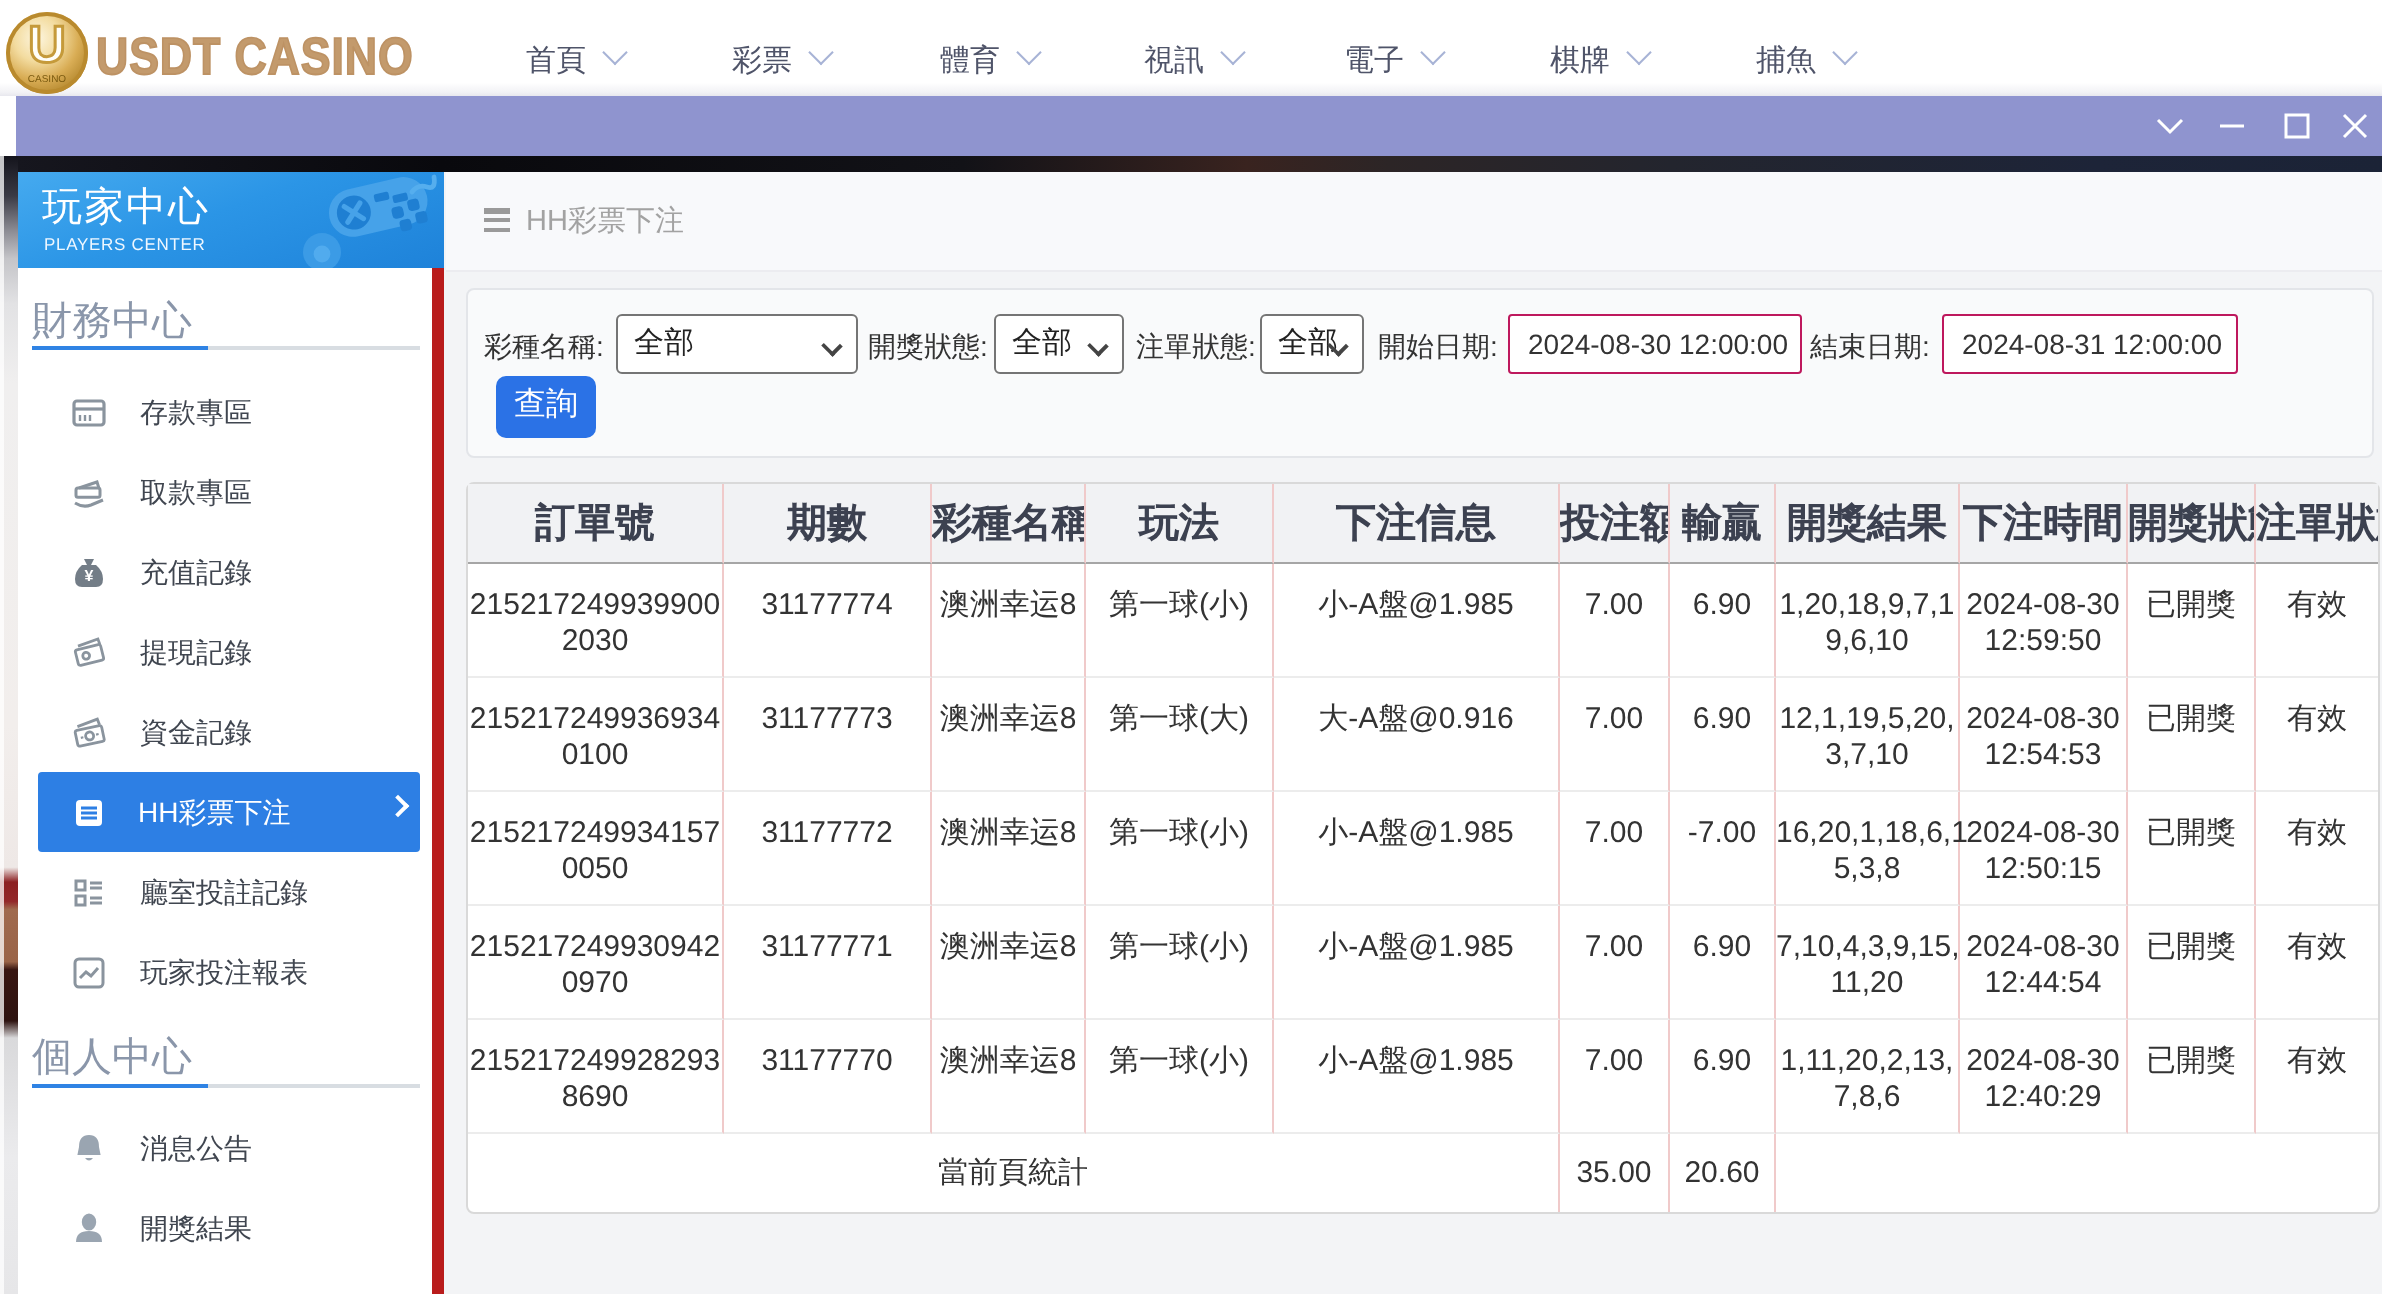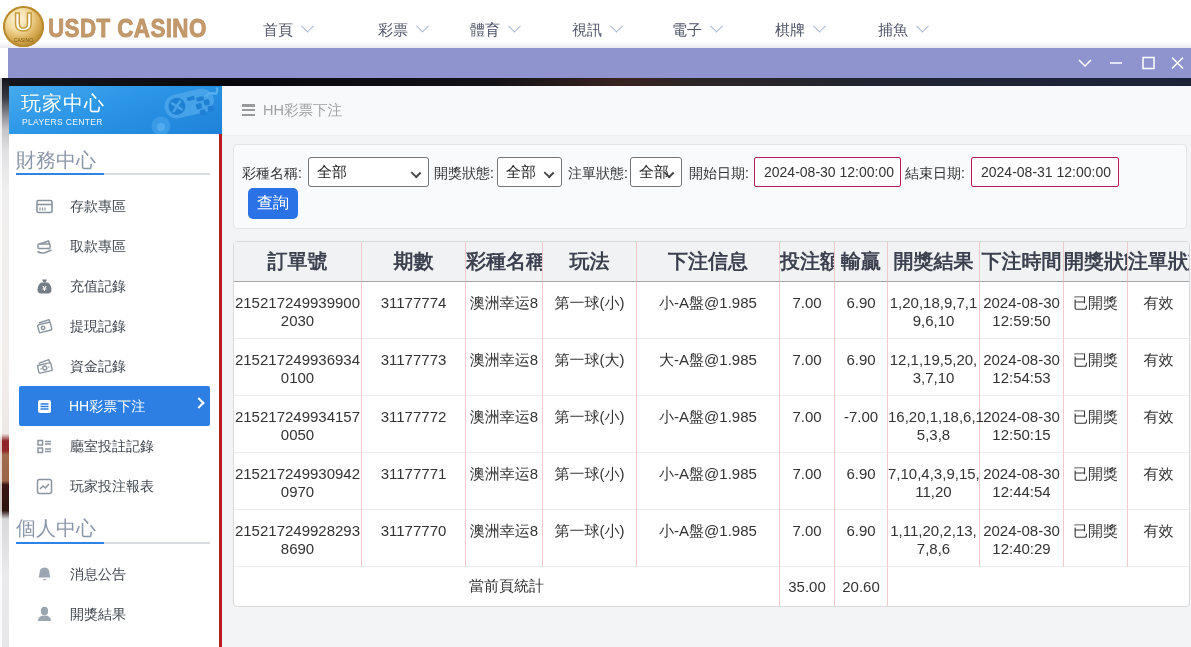--- a/index.html
+++ b/index.html
@@ -37,21 +37,21 @@
     #8c2022 63.8%, #93282a 65.5%,
     #a06a4e 66.2%, #9a6448 70.8%,
     #381612 71.5%, #2e1310 76%,
     #d9d9db 77.5%, #ebebed 88%, #e6e6e8 100%); }
 #lstrip2 { left:0px; top:78px; width:2px; height:569px; background:rgba(255,255,255,.75); }
 
 
 #modal { left:9px; top:86px; width:1182px; height:561px; background:#f3f4f6; }
 
 
-#sidebar { left:0; top:0; width:213px; height:561px; background:#fff; border-right:3px solid #b91c1c;}
+#sidebar { left:0; top:0; width:213px; height:561px; background:#fff; border-right:6px solid #b91c1c;}
 #sbhead { left:0; top:0; width:213px; height:48px; overflow:hidden;
   background:linear-gradient(160deg,#45aaef 0%, #2b95e6 45%, #1e82d9 100%); }
 #sbhead .t1 { position:absolute; left:12px; top:4px; font-size:20px; color:#fff; letter-spacing:1px;}
 #sbhead .t2 { position:absolute; left:13px; top:31px; font-size:8.5px; color:#eef7ff; letter-spacing:0.35px; }
 .sec { left:7px; font-size:20px; color:#8a96aa; }
 .sec-line { left:7px; width:194px; height:2px; background:#d8dde2; }
 .sec-line i { position:absolute; left:0; top:0; width:88px; height:2px; background:#2f83e4; }
 .mi { left:0; width:213px; height:40px; }
 .mi .ico { position:absolute; left:27px; top:12px; width:17px; height:17px; }
 .mi .lbl { position:absolute; left:61px; top:12px; font-size:14px; color:#404650; }
@@ -97,21 +97,21 @@
 <body>
 <div id="stage">
 
   <div id="hdr" class="abs"></div>
   <div id="coin" class="abs">
       <div class="u">U</div>
       <div class="cas">CASINO</div>
     </div>
   <div id="logotext" class="abs">USDT CASINO</div>
   <div class="abs nav" style="left:263px;">首頁<span class="chev"></span></div>
-  <div class="abs nav" style="left:366px;margin-left:12px;">彩票<span class="chev"></span></div>
+  <div class="abs nav" style="left:366px;">彩票<span class="chev"></span></div>
   <div class="abs nav" style="left:470px;">體育<span class="chev"></span></div>
   <div class="abs nav" style="left:572px;">視訊<span class="chev"></span></div>
   <div class="abs nav" style="left:672px;">電子<span class="chev"></span></div>
   <div class="abs nav" style="left:775px;">棋牌<span class="chev"></span></div>
   <div class="abs nav" style="left:878px;">捕魚<span class="chev"></span></div>
 
   <div id="tbar" class="abs">
     <svg class="abs" style="left:1057px; top:0;" width="126" height="30" viewBox="0 0 126 30">
       <g stroke="#fff" stroke-width="1.5" fill="none">
         <path d="M14 12 l6 6 l6 -6"></path>
@@ -323,21 +323,21 @@
               <td>1,20,18,9,7,1<br>9,6,10</td>
           <td>2024-08-30<br>12:59:50</td>
               <td>已開獎</td>
               <td>有效</td>
         </tr>
         <tr class="datar">
           <td>215217249936934<br>0100</td>
               <td>31177773</td>
               <td>澳洲幸运8</td>
               <td>第一球(大)</td>
-          <td>大-A盤@1.985</td>
+          <td>大-A盤@0.916</td>
               <td>7.00</td>
               <td>6.90</td>
               <td>12,1,19,5,20,<br>3,7,10</td>
           <td>2024-08-30<br>12:54:53</td>
               <td>已開獎</td>
               <td>有效</td>
         </tr>
         <tr class="datar">
           <td>215217249934157<br>0050</td>
               <td>31177772</td>

